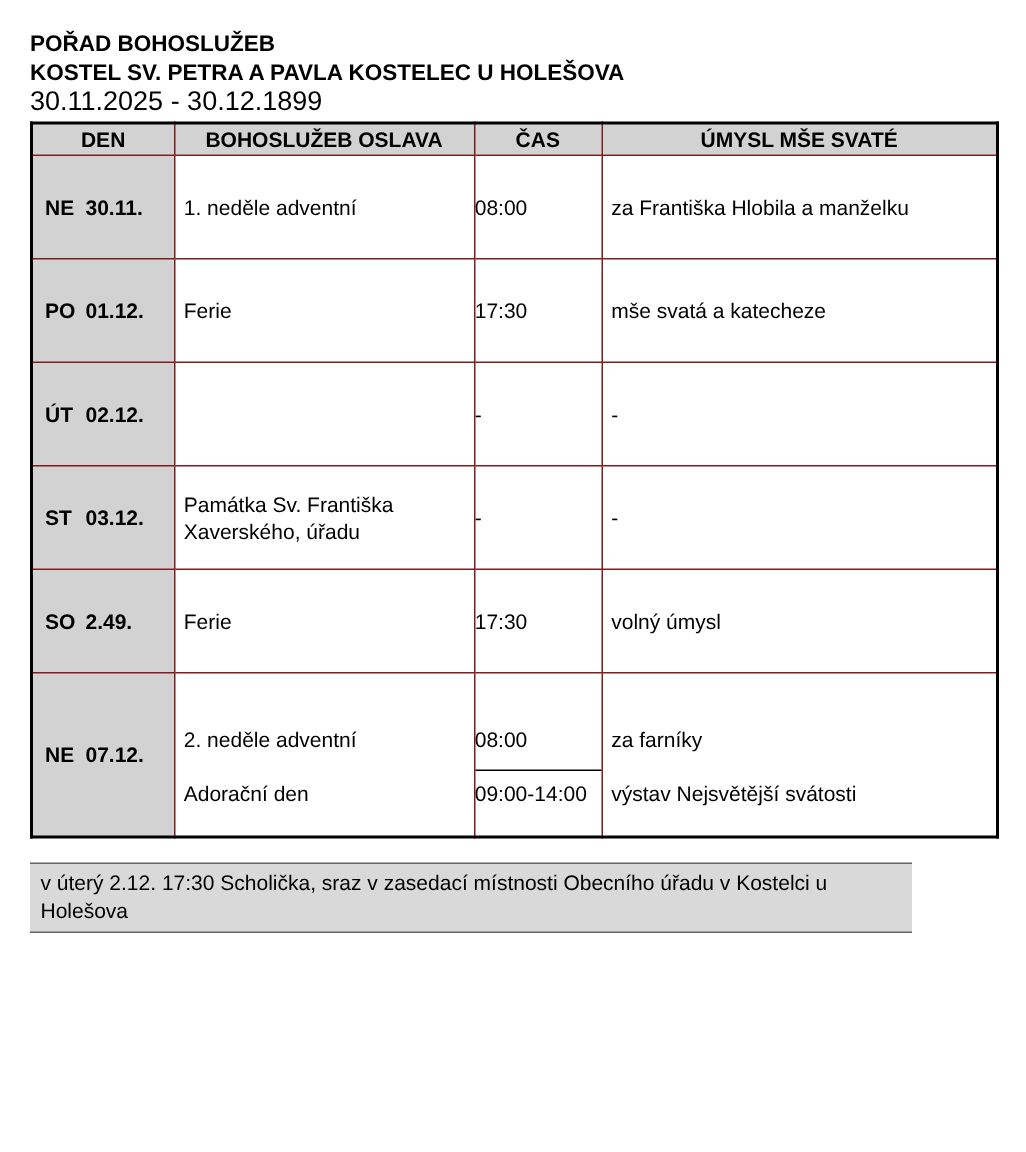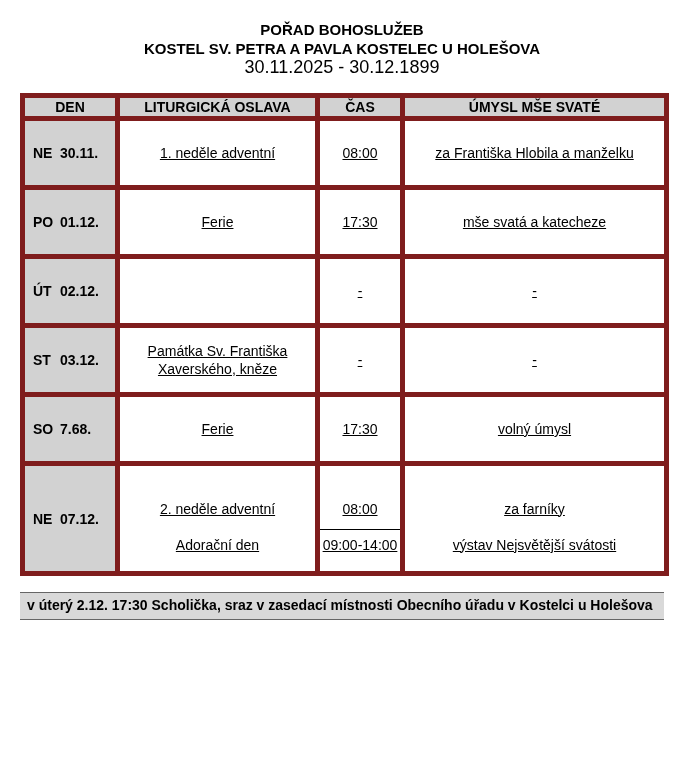--- a/index.html
+++ b/index.html
@@ -4,31 +4,31 @@
 <style>
   * { margin: 0; padding: 0; box-sizing: border-box; }
   html, body { width: 684px; height: 768px; }
   body {
     background: #ffffff;
     color: #000000;
     font-family: "Liberation Sans", sans-serif;
   }
   .page { padding: 20px 20px 0 20px; }
 
-  .titles { text-align: center; margin-bottom: 16px; }
+  .titles { text-align: left; margin-bottom: 4px; }
   .title, .subtitle { font-size: 15px; font-weight: bold; line-height: 19px; }
   .daterange { font-size: 18px; line-height: 19px; font-weight: normal; }
 
   table.schedule {
     width: 644px;
     border-collapse: collapse;
     table-layout: fixed;
     border: 2px solid #000;
   }
-  .schedule th, .schedule td { border: 5px solid #7f1d1d; margin-left: 10px; }
+  .schedule th, .schedule td { border: 1px solid #7f1d1d; margin-left: 10px; }
   .schedule thead th {
     background: #d2d2d2;
     font-size: 14px;
     font-weight: bold;
     height: 21px;
     text-align: center;
     padding: 1px 2px;
   }
   .schedule tbody tr { height: 69px; }
   .schedule tbody tr.tall { height: 110px; }
@@ -37,49 +37,47 @@
     background: #d2d2d2;
     font-weight: bold;
     font-size: 14px;
     padding-left: 8px;
     white-space: nowrap;
     vertical-align: middle;
   }
   .day-abbr { display: inline-block; min-width: 27px; }
 
   td.celebration-cell, td.time-cell, td.intention-cell {
-    text-align: center;
+    text-align: left;
     font-size: 14px;
     vertical-align: middle;
     padding: 0 6px;
-    text-decoration: underline;
   }
   .line { line-height: 18px; width: 100%; }
   .cell-lines.multi {
     height: 86px;
     display: flex;
     flex-direction: column;
     justify-content: space-between;
     align-items: center;
     padding: 24px 0 8px 0;
   }
   td.time-cell { padding: 0; }
   td.time-cell .cell-lines.multi { padding-bottom: 0; }
   .time-sep { border-top: 1px solid #000; padding: 6px 0 8px 0; }
 
   .note {
     margin-top: 16px;
-    width: 644px;
+    width: 588px;
     background: #d9d9d9;
     border-top: 1px solid #666;
     border-bottom: 1px solid #666;
     font-size: 14px;
     line-height: 19px;
     padding: 3px 7px 4px 7px;
-    font-weight: bold;
   }
 </style>
 </head>
 <body>
 
 <div class="page">
 
   <div class="titles">
     <div class="title">POŘAD BOHOSLUŽEB</div>
     <div class="subtitle">KOSTEL SV. PETRA A PAVLA KOSTELEC U HOLEŠOVA</div>
@@ -89,21 +87,21 @@
   <table class="schedule">
     <colgroup>
       <col style="width:95px">
       <col style="width:200px">
       <col style="width:85px">
       <col style="width:264px">
     </colgroup>
     <thead>
       <tr>
         <th>DEN</th>
-        <th>LITURGICKÁ OSLAVA</th>
+        <th>BOHOSLUŽEB OSLAVA</th>
         <th>ČAS</th>
         <th>ÚMYSL MŠE SVATÉ</th>
       </tr>
     </thead>
     <tbody id="schedule-body">
         <tr>
           <td class="day-cell"><span class="day-abbr">NE</span><span class="day-date">30.11.</span></td>
           <td class="celebration-cell">
             <div class="cell-lines">
               <div class="line">1. neděle adventní</div>
@@ -153,36 +151,36 @@
           <td class="intention-cell">
             <div class="cell-lines">
               <div class="line">-</div>
             </div>
           </td>
         </tr>
         <tr>
           <td class="day-cell"><span class="day-abbr">ST</span><span class="day-date">03.12.</span></td>
           <td class="celebration-cell">
             <div class="cell-lines">
-              <div class="line">Památka Sv. Františka Xaverského, kněze</div>
-            </div>
-          </td>
-          <td class="time-cell">
-            <div class="cell-lines">
-              <div class="line">-</div>
-            </div>
-          </td>
-          <td class="intention-cell">
-            <div class="cell-lines">
-              <div class="line">-</div>
-            </div>
-          </td>
-        </tr>
-        <tr>
-          <td class="day-cell"><span class="day-abbr">SO</span><span class="day-date">7.68.</span></td>
+              <div class="line">Památka Sv. Františka Xaverského, úřadu</div>
+            </div>
+          </td>
+          <td class="time-cell">
+            <div class="cell-lines">
+              <div class="line">-</div>
+            </div>
+          </td>
+          <td class="intention-cell">
+            <div class="cell-lines">
+              <div class="line">-</div>
+            </div>
+          </td>
+        </tr>
+        <tr>
+          <td class="day-cell"><span class="day-abbr">SO</span><span class="day-date">2.49.</span></td>
           <td class="celebration-cell">
             <div class="cell-lines">
               <div class="line">Ferie</div>
             </div>
           </td>
           <td class="time-cell">
             <div class="cell-lines">
               <div class="line">17:30</div>
             </div>
           </td>

